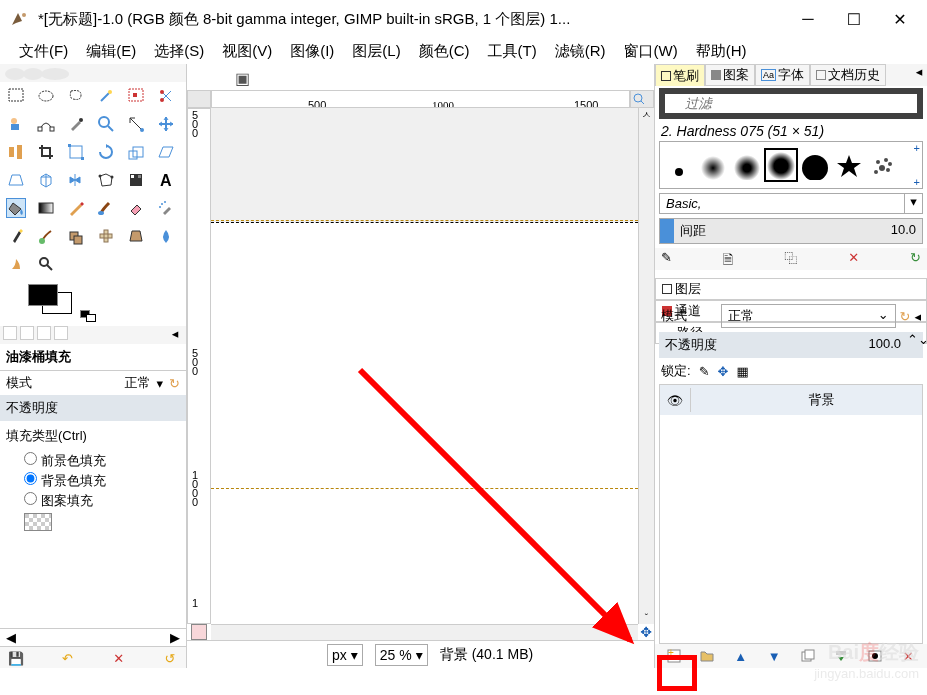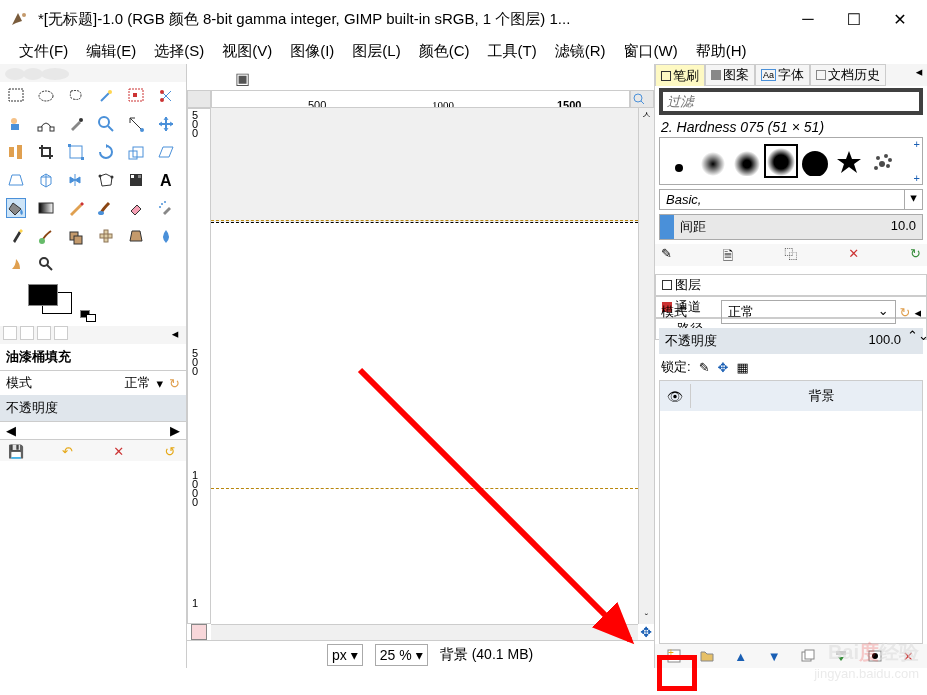--- a/index.html
+++ b/index.html
@@ -50,21 +50,21 @@
 .scroll-h { flex:1; background:#f0f0f0; border-top:1px solid #ccc;}
 .nav-ic { width:16px; height:16px; display:flex;align-items:center;justify-content:center;color:#1a5fb4;font-size:14px;}
 .statusbar { height:28px; display:flex; align-items:center; border-top:1px solid #ccc; font-size:14px;}
 .status-combo { border:1px solid #aaa; padding:2px 4px; display:flex; align-items:flex-start; gap:4px;}
 .right { width:273px; display:flex; flex-direction:column; border-left:1px solid #ccc;}
 .rtabs { height:22px; display:flex; background:#f5f5f5;}
 .rtab { display:flex; align-items:center; padding:1px 5px; font-size:13px; gap:2px; border:1px solid #ccc;}
 .rtab.sel { background:#fef9c3; border-bottom:none;}
 .rtri { margin-left:auto; width:16px; text-align:center;}
 .filter-row { padding:2px 4px;}
-.filter-in { width:100%; border:4px solid #404040; padding:2px 4px; font-style:italic; color:#b91c1c;}
+.filter-in { width:100%; border:6px solid #404040; padding:2px 20px; font-style:italic; color:#b91c1c;}
 .brushname { padding:2px 6px; font-style:italic; font-size:14px;}
 .brushgrid { height:48px; border:1px solid #aaa; margin:0 4px; display:flex; align-items:center; padding:2px; gap:0; position:relative; overflow:hidden;}
 .bcell { width:34px; height:34px; display:flex; align-items:center; justify-content:center;}
 .bcell.selcell { border:2px solid #000; }
 .rcombo { display:flex; border:1px solid #aaa; margin:4px;}
 .rcombo .lab { flex:1; padding:2px 6px; font-style:italic;}
 .rcombo .dd { width:18px; text-align:center; border-left:1px solid #aaa;}
 .spacing-row { display:flex; border:1px solid #aaa; margin:0 4px 4px; background:#e8e8e8;}
 .spacing-row .slab { flex:1; padding:3px 6px;}
 .spacing-row .sval { padding:3px 6px;}
@@ -383,20 +383,29 @@
       <span class="rtri">◂</span>
     </div>
     <div class="opt-title">油漆桶填充</div>
     <div class="opt-row">
       <span class="lab">模式</span>
       <span>正常</span>
       <span>▾</span>
       <span style="color:#e0a050;">↻</span>
     </div>
     <div class="opt-sec">不透明度</div>
+    <div class="opt-body">
+      <div style="padding:4px 0;">填充类型(Ctrl)</div>
+      <div class="radiog">
+        <label><input type="radio" name="ft" style=""><span>前景色填充</span></label>
+        <label><input type="radio" name="ft" checked="" style=""><span>背景色填充</span></label>
+        <label><input type="radio" name="ft" style=""><span>图案填充</span></label>
+      </div>
+      <div style="margin-left:18px;width:28px;height:18px;background:repeating-conic-gradient(#ccc 0 25%,#fff 0 50%) 0/8px 8px;border:1px solid #888;"></div>
+    </div>
     <div class="hscroll-left" style="height:18px;border-top:1px solid #ccc;">
       <span>◀</span>
       <div style="flex:1"></div>
       <span>▶</span>
     </div>
     <div class="bottombtns">
       <span class="bb" style="color:#388e3c;">💾</span>
       <span class="bb" style="color:#e6a817;">↶</span>
       <span class="bb" style="color:#c33;">✕</span>
       <span class="bb" style="color:#e6a817;">↺</span>
@@ -405,21 +414,21 @@
 
   <div class="canvas">
     <div class="tabstrip">
       <div class="tab-close">▣</div>
     </div>
     <div class="chead">
       <div class="corner"></div>
       <div class="ruler-h">
         <span class="rmark" style="left:96px;">500</span>
         <span class="rmark" style="left:220px;font-family:Liberation Serif, serif;">1000</span>
-        <span class="rmark" style="left:345px;font-weight:bold;">1500</span>
+        <span class="rmark" style="left:362px;">1500</span>
       </div>
       <div class="corner">
         <svg width="14" height="14">
             <circle cx="7" cy="7" r="4" fill="none" stroke="#4a90d9"></circle>
             <line x1="10" y1="10" x2="13" y2="13" stroke="#4a90d9"></line>
           </svg>
       </div>
     </div>
     <div class="cbody">
       <div class="ruler-v">

